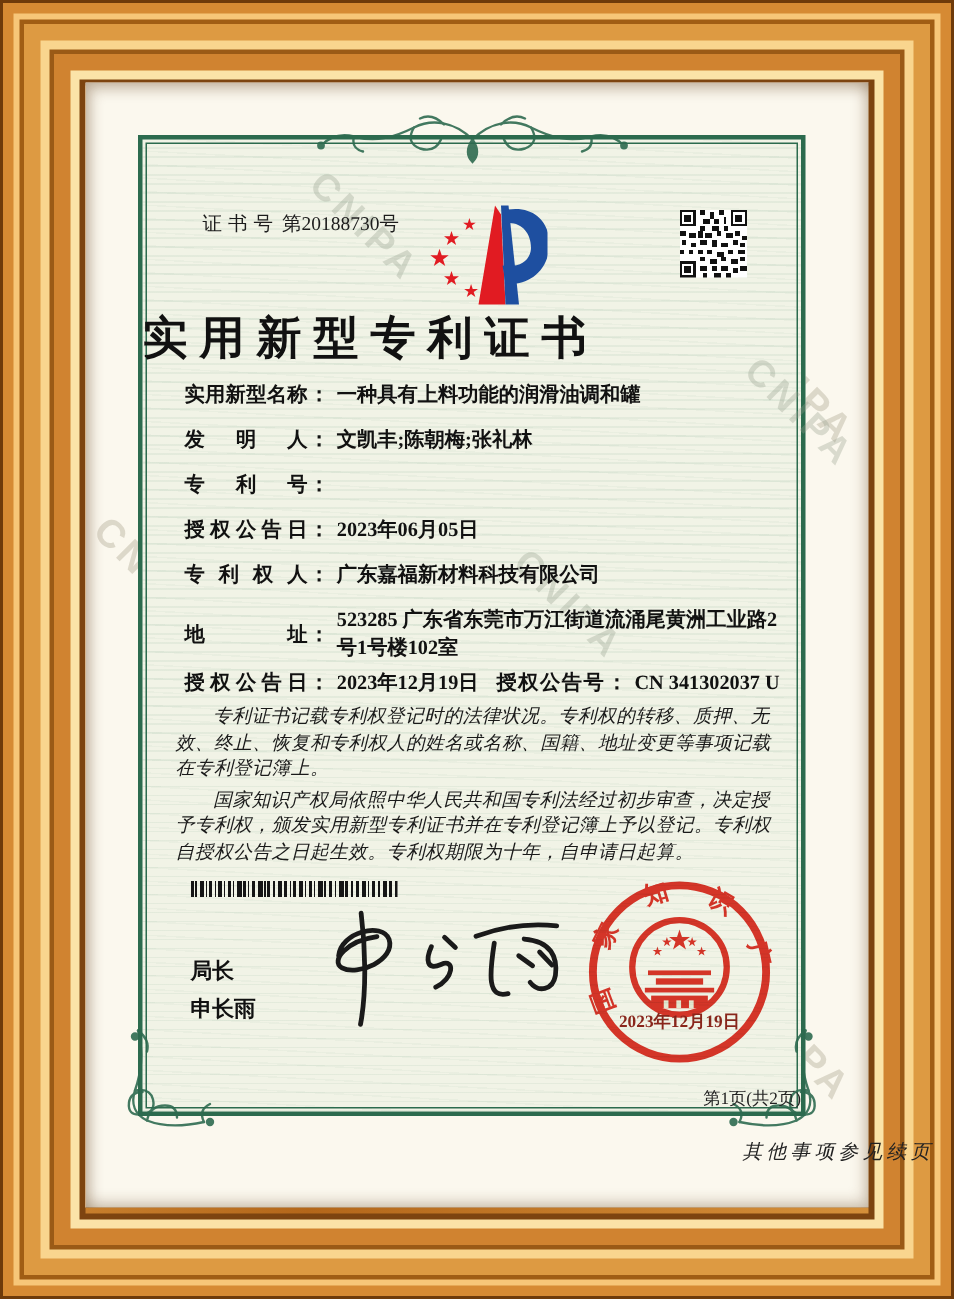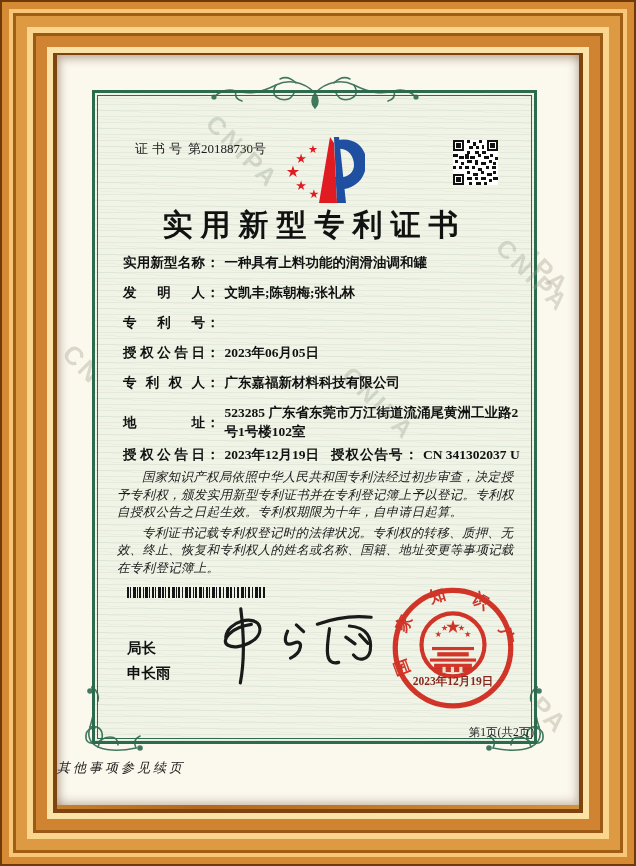--- a/index.html
+++ b/index.html
@@ -40,21 +40,21 @@
   .orn-top{top:-20px;left:50%;transform:translateX(-50%);}
   .orn-bl{left:-13px;bottom:-14px;}
   .orn-br{right:-13px;bottom:-14px;transform:scaleX(-1);}
 
   .cert-no{position:absolute;left:28px;top:47px;font-size:13px;color:#1c1c1c;margin-left:12px;}
   .cert-no .sp{letter-spacing:4px;margin-right:2px;}
 
   .logo{position:absolute;left:178px;top:41px;}
   .qr{position:absolute;left:358px;top:47px;}
 
-  .title{position:absolute;left:0;top:112px;width:100%;text-align:center;
+  .title{position:absolute;left:0;top:112px;width:100%;text-align:left;
     font-size:30px;font-weight:700;letter-spacing:8px;color:#111;}
 
   .fields{position:absolute;left:28px;top:160px;width:400px;font-size:13.5px;color:#111;}
   .row{display:flex;align-items:center;line-height:19px;margin-bottom:11px;font-weight:600;}
   .lab{width:82px;text-align:justify;text-align-last:justify;flex:none;}
   .colon{flex:none;margin:0 5px 0 1px;}
   .val{font-weight:600;}
   .row.address{margin-bottom:4px;}
   .row.address .val{width:330px;}
   .lab2{flex:none;letter-spacing:1px;margin-left:12px;}
@@ -67,22 +67,22 @@
   .barcode{position:absolute;left:32px;top:494px;}
 
   .officer{position:absolute;left:32px;top:543px;font-family:"Liberation Sans",sans-serif;
     font-size:14.5px;line-height:25px;color:#111;font-weight:600;}
   .signature{position:absolute;left:103px;top:508px;transform:rotate(-2deg);color:#1a1a1a;}
 
   .seal{position:absolute;left:295px;top:492px;opacity:.94;mix-blend-mode:multiply;}
 
   .pagenum{position:absolute;left:0;top:632px;width:100%;text-align:right;font-size:11.5px;color:#222;}
 
-  .footer-note{position:absolute;left:0;top:704px;width:100%;text-align:left;font-size:13px;
-    font-style:italic;letter-spacing:3px;color:#222;}
+  .footer-note{position:absolute;left:0;top:704px;width:100%;text-align:right;font-size:13px;
+    font-style:italic;letter-spacing:3px;color:#222;padding-left:44px;}
 </style>
 </head>
 <body>
 
 <div class="page">
   <div class="frame"></div>
 
   <div class="mat">
 
     <span class="wm" style="left:-4px;top:312px;font-size:26px;">CNIPA</span>
@@ -243,22 +243,22 @@
           <span class="lab">授权公告日</span>
           <span class="colon">：</span>
           <span class="val val1">2023年12月19日</span>
           <span class="lab2 val">授权公告号</span>
           <span class="colon">：</span>
           <span class="val">CN 341302037 U</span>
         </div>
       </div>
 
       <div class="paras">
+        <p>专利证书记载专利权登记时的法律状况。专利权的转移、质押、无效、终止、恢复和专利权人的姓名或名称、国籍、地址变更等事项记载在专利登记簿上。</p>
         <p>国家知识产权局依照中华人民共和国专利法经过初步审查，决定授予专利权，颁发实用新型专利证书并在专利登记簿上予以登记。专利权自授权公告之日起生效。专利权期限为十年，自申请日起算。</p>
-        <p>专利证书记载专利权登记时的法律状况。专利权的转移、质押、无效、终止、恢复和专利权人的姓名或名称、国籍、地址变更等事项记载在专利登记簿上。</p>
       </div>
 
       <svg class="barcode" width="138" height="11" viewBox="0 0 138 11" shape-rendering="crispEdges">
         <g fill="#151515">
           <rect x="0" width="2" height="11"></rect>
             <rect x="3" width="1" height="11"></rect>
             <rect x="6" width="3" height="11"></rect>
             <rect x="10" width="1" height="11"></rect>
           <rect x="12" width="2" height="11"></rect>
             <rect x="16" width="1" height="11"></rect>

